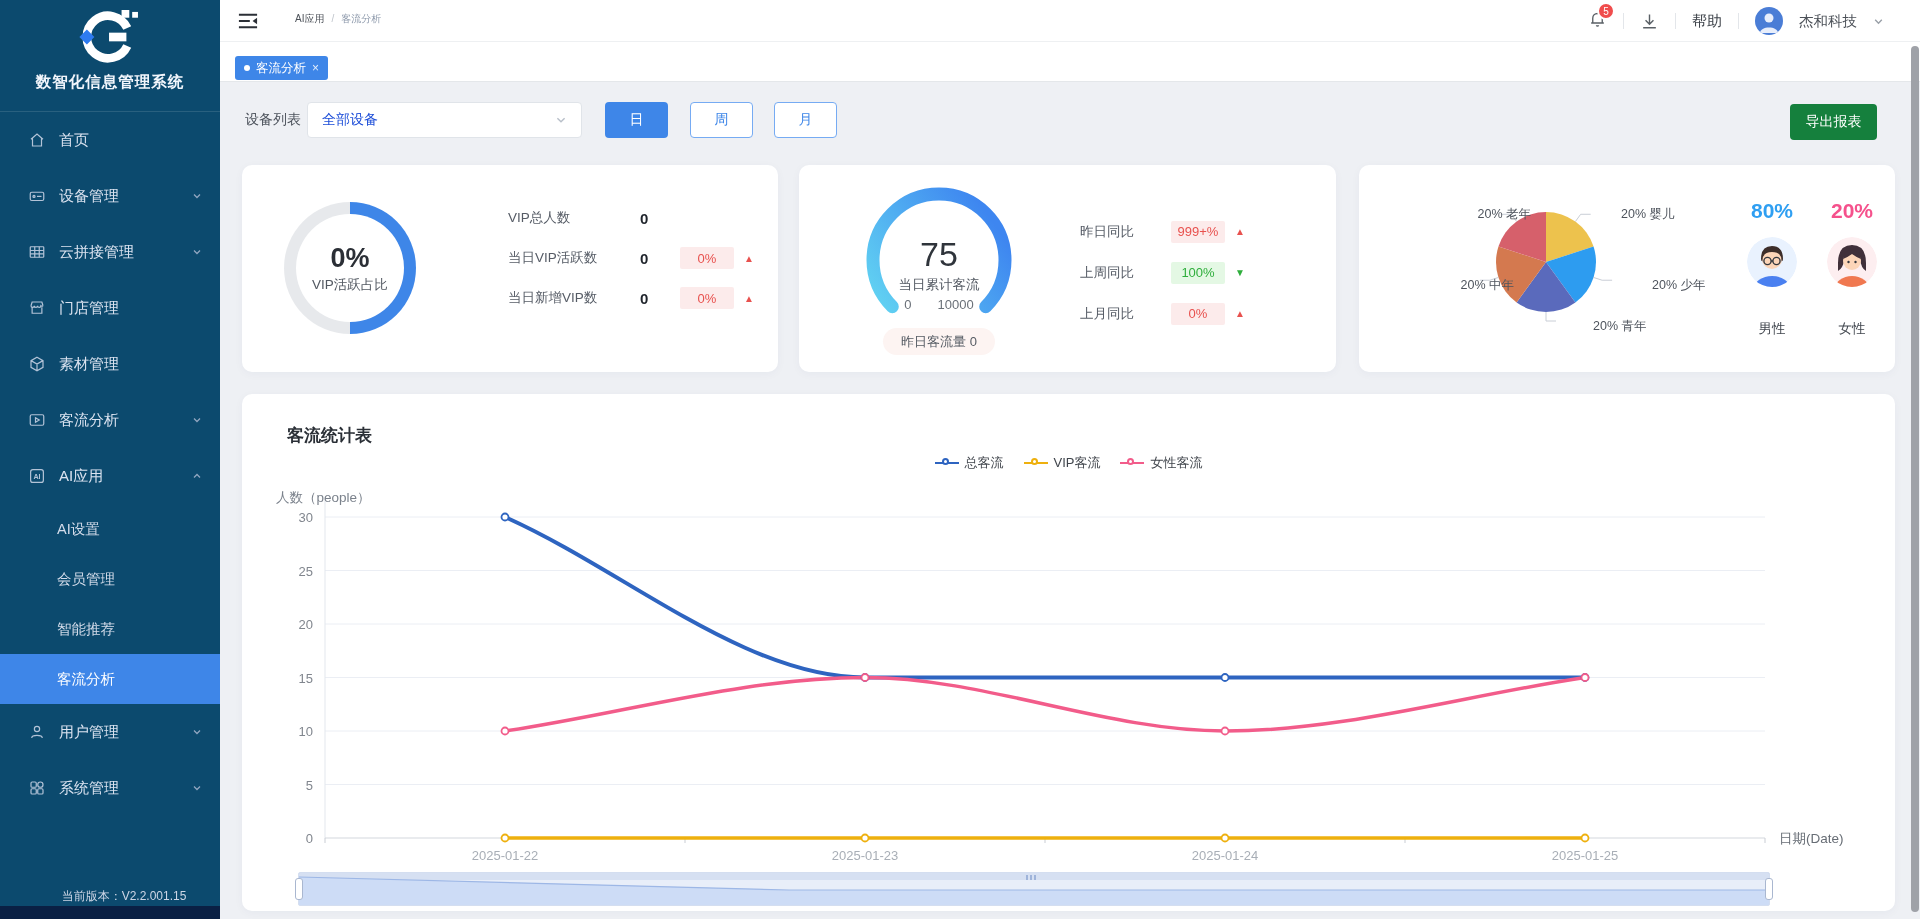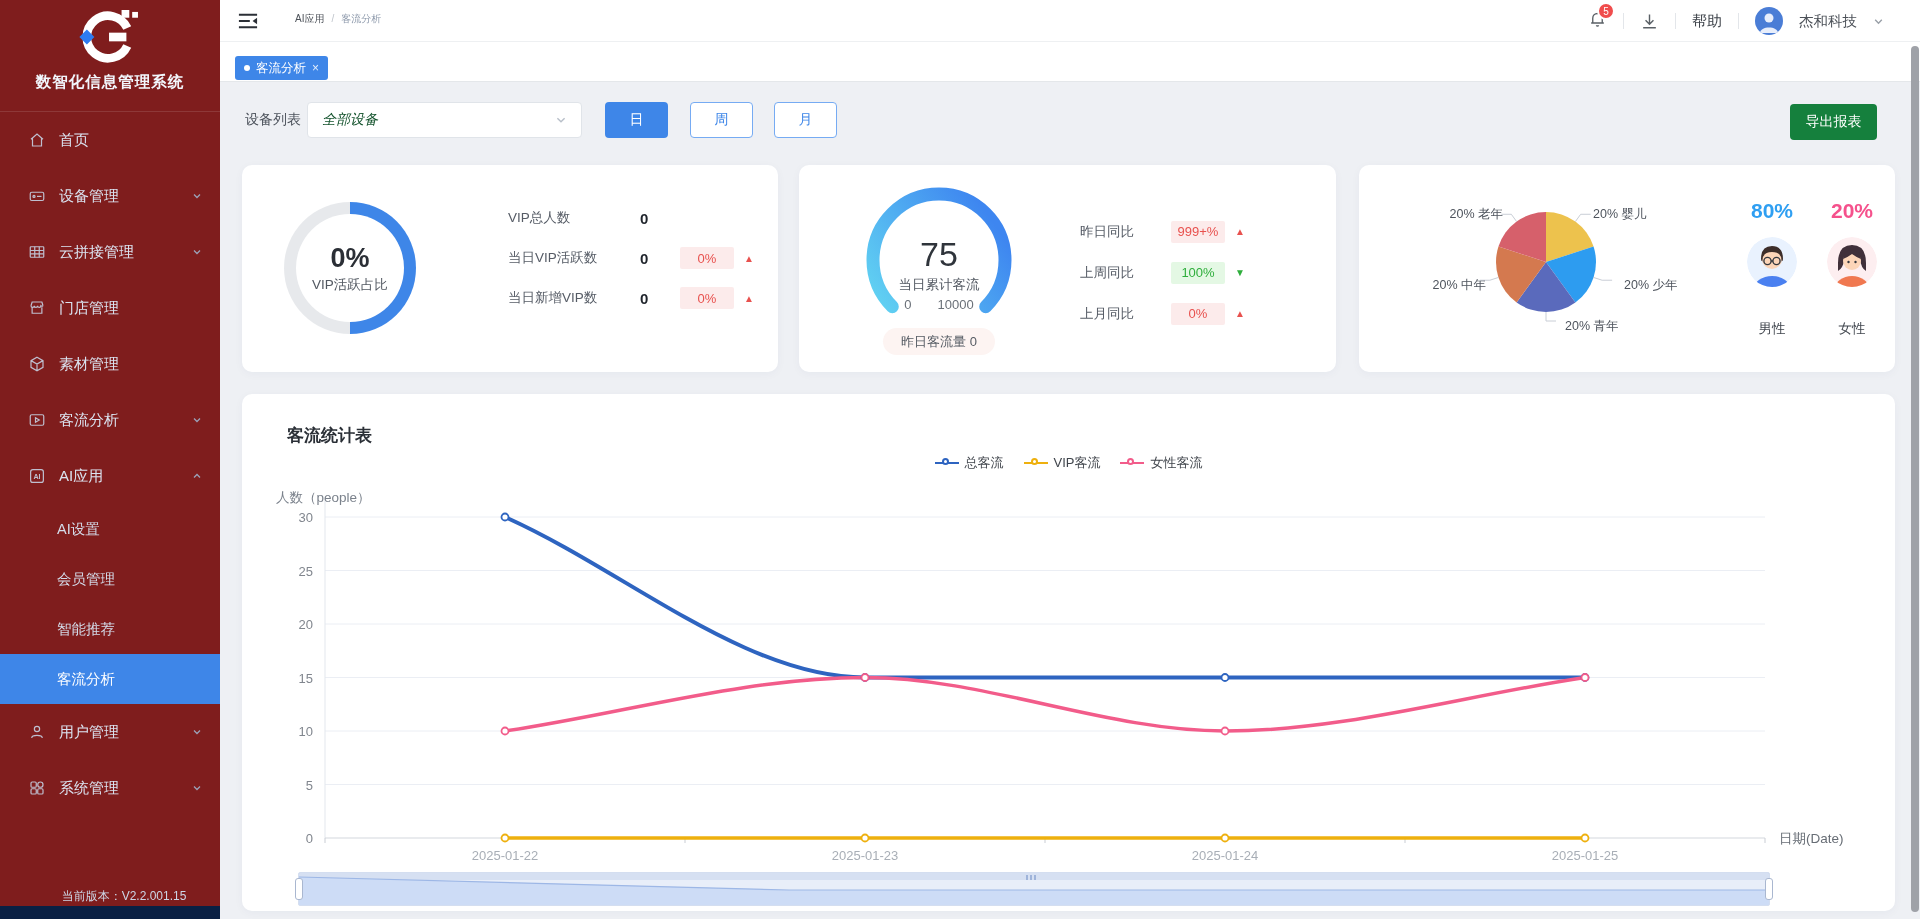--- a/index.html
+++ b/index.html
@@ -1,20 +1,20 @@
 <!DOCTYPE html>
 <html><head>
 <meta charset="utf-8">
 <style>
   * { margin:0; padding:0; box-sizing:border-box; }
   html,body { width:1920px; height:919px; font-family:"Liberation Sans","DejaVu Sans",sans-serif; }
   #root { position:relative; width:1920px; height:919px; background:#eef0f4; overflow:hidden; }
 
   
-  .sidebar { position:absolute; left:0; top:0; width:220px; height:919px; background:#7f1d1d; z-index:5; }
+  .sidebar { position:absolute; left:0; top:0; width:220px; height:919px; background:#0c4a6e; z-index:5; }
   .logo-block { height:112px; border-bottom:1px solid rgba(255,255,255,.12); text-align:center; padding-top:10px; }
   .logo-title { color:#f2f6fc; font-size:15.5px; font-weight:bold; letter-spacing:1px; margin-top:4px; }
   .side-item { position:relative; height:56px; display:flex; align-items:center; padding-left:28px; gap:13px;
                color:#dbe3f0; font-size:15px; cursor:pointer; }
   .side-item svg { flex:0 0 auto; opacity:.9; }
   .sub-item { height:50px; display:flex; align-items:center; padding-left:57px; color:#d4dcea; font-size:14.5px; cursor:pointer; }
   .sub-item.active { background:#3e86e8; color:#fff; }
   .chev { position:absolute; right:18px; top:50%; margin-top:-5px; }
   .chev.up { transform:rotate(180deg); }
   .version { position:absolute; left:0; top:888px; width:220px; text-align:center; color:#cdd6e6; font-size:12px;padding-left:28px; }
@@ -39,21 +39,21 @@
   .tabrow { position:absolute; left:220px; top:42px; width:1700px; height:40px; background:#fff; border-bottom:1px solid #e4e7ea; }
   .tab { position:absolute; left:15px; top:14px; height:24px; padding:0 9px; background:#3e86e8; border-radius:3px;
          display:flex; align-items:center; gap:6px; color:#fff; font-size:12.5px; cursor:pointer; }
   .tab .dot { width:6px; height:6px; border-radius:50%; background:#fff; }
   .tab .x { font-size:12px; opacity:.85; cursor:pointer; }
 
   
   .dev-label { position:absolute; left:245px; top:111px; font-size:14px; color:#4d535c; }
   .dev-select { position:absolute; left:307px; top:102px; width:275px; height:36px; background:#fff; border:1px solid #e0e4e9;
                 border-radius:4px; display:flex; align-items:center; padding:0 14px; cursor:pointer; }
-  .dev-select .ph { color:#14532d; font-size:14px; flex:1;font-style:italic; }
+  .dev-select .ph { color:#1d4ed8; font-size:14px; flex:1; }
   .pbtn { position:absolute; top:102px; width:63px; height:36px; border-radius:4px; font-size:14px; display:flex;
           align-items:center; justify-content:center; cursor:pointer; }
   .pbtn.active { background:#3e86e8; color:#fff; }
   .pbtn.ghost { background:#fff; border:1px solid #76abf3; color:#3e86e8; }
   .export-btn { position:absolute; left:1790px; top:104px; width:87px; height:36px; background:#15803d; color:#fff;
                 border-radius:4px; font-size:14px; display:flex; align-items:center; justify-content:center; cursor:pointer; }
 
   
   .card { position:absolute; background:#fff; border-radius:10px; box-shadow:0 2px 10px rgba(20,45,90,.04); }
   #card-vip { left:242px; top:165px; width:536px; height:207px; }
@@ -82,21 +82,21 @@
   .g-center { position:absolute; left:60px; top:70px; width:160px; text-align:center; }
   .g-val { font-size:34px; color:#2f343b; }
   .g-label { font-size:13.5px; color:#545a63; margin-top:2px; }
   .g-minmax { display:flex; justify-content:center; gap:26px; font-size:13px; color:#6a7078; margin-top:3px; }
   .g-pill { position:absolute; left:84px; top:163px; width:112px; height:27px; background:#fdf4f2; border-radius:14px;
             font-size:13px; color:#555b63; display:flex; align-items:center; justify-content:center; }
   .t-rows { position:absolute; left:281px; top:46px; width:230px; }
   .t-row { height:41px; display:flex; align-items:center; }
   .t-row .stat-label { width:91px; }
 
-  .pie-label { position:absolute; font-size:12.5px; color:#4e545d; white-space:nowrap; }
+  .pie-label { position:absolute; font-size:12.5px; color:#4e545d; white-space:nowrap;margin-left:28px; }
   .g-pct { position:absolute; top:34px; font-size:21px; font-weight:bold; width:80px; text-align:center; }
   .g-pct.male { left:373px; color:#2f9ff2; } .g-pct.female { left:453px; color:#f5518c; }
   .av { position:absolute; top:72px; width:50px; height:50px; border-radius:50%; overflow:hidden; }
   .av.male { left:388px; } .av.female { left:468px; }
   .g-sex { position:absolute; top:155px; width:80px; text-align:center; font-size:13.5px; color:#41464e; }
   .g-sex.male { left:373px; } .g-sex.female { left:453px; }
 
   .chart-title { position:absolute; left:45px; top:30px; font-size:17px; font-weight:bold; color:#2a2f36; }
   .legend-row { position:absolute; left:0; top:60px; width:100%; display:flex; justify-content:center; gap:20px; }
   .legend-item { display:flex; align-items:center; gap:6px; cursor:pointer; }

